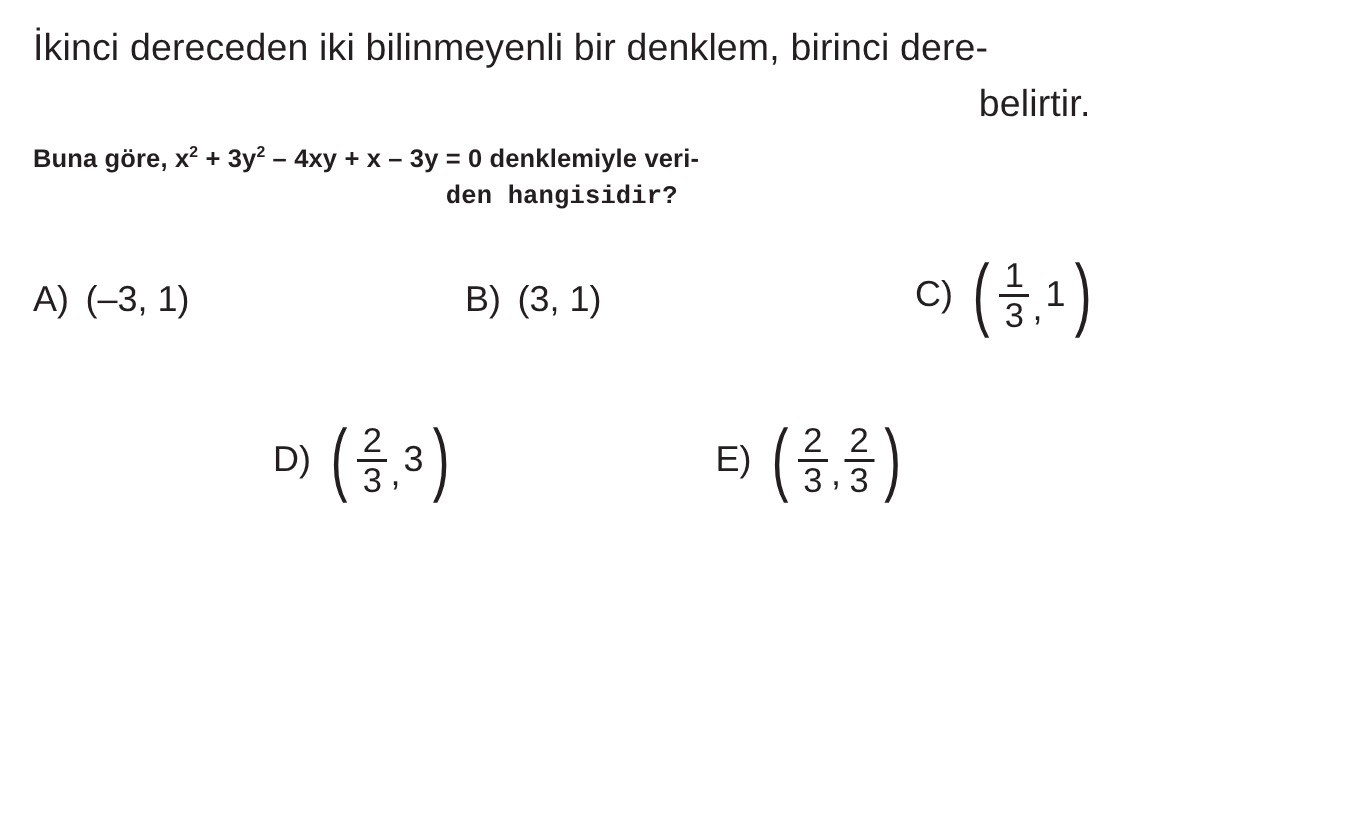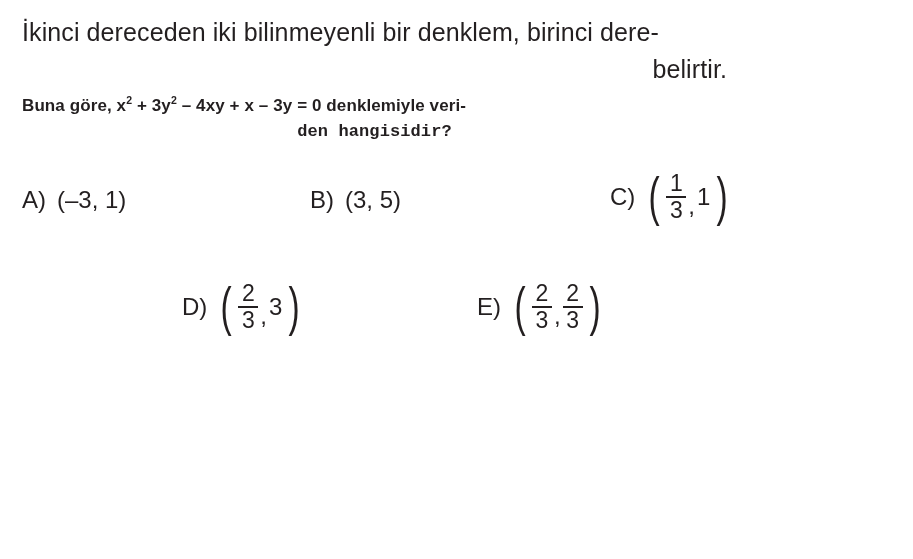--- a/index.html
+++ b/index.html
@@ -155,21 +155,21 @@
 
   <div class="choices-row">
 
     <div class="choice c-a">
       <span class="letter">A)</span>
       <span class="plain-val">(–3, 1)</span>
     </div>
 
     <div class="choice c-b">
       <span class="letter">B)</span>
-      <span class="plain-val">(3, 5)</span>
+      <span class="plain-val">(3, 1)</span>
     </div>
 
     <div class="choice c-c">
       <span class="letter">C)</span>
       <span class="paren-group">
         <span class="paren">(</span>
         <span class="paren-inner">
           <span class="frac">
             <span class="num">1</span>
             <span class="bar"></span>

